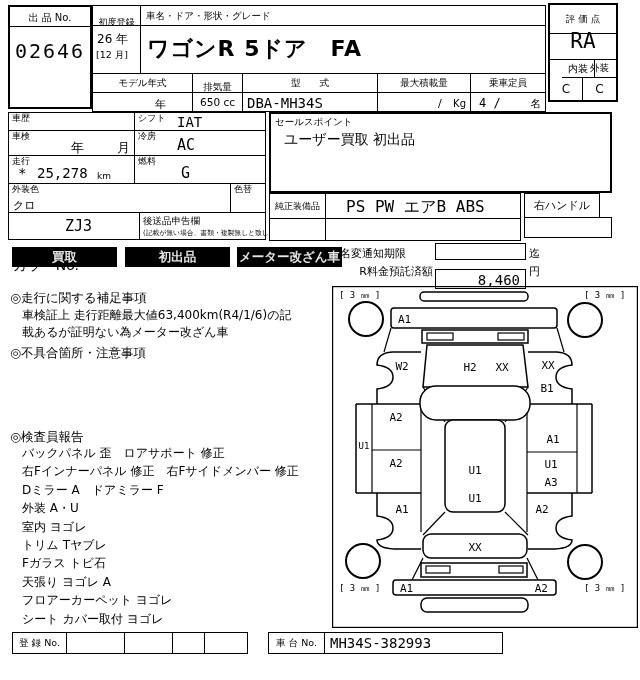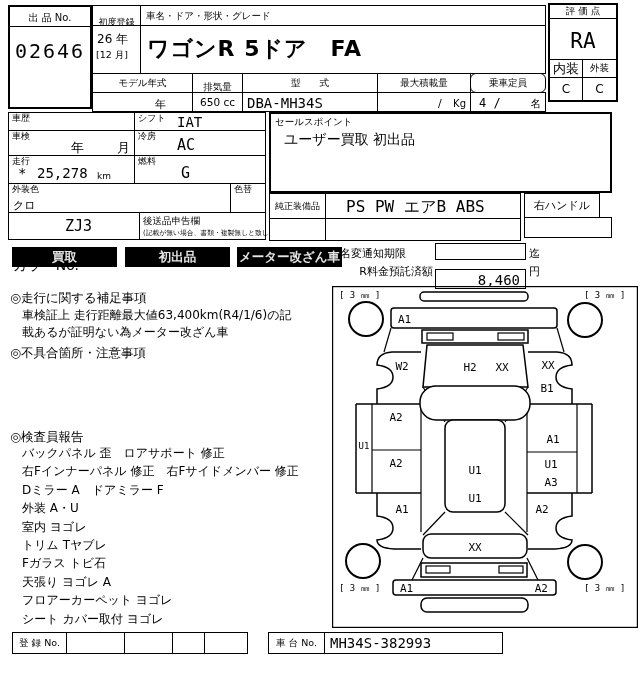--- a/index.html
+++ b/index.html
@@ -39,38 +39,38 @@
   <div class="cell" style="left:92px;top:25px;width:49px;height:49px;">
     <div class="abs" style="left:4px;top:5px;font-size:12px;white-space:nowrap;">26 年</div>
     <div class="abs" style="left:3px;top:23px;font-size:9.5px;white-space:nowrap;">[12 月]</div>
   </div>
   <div class="cell" style="left:140px;top:25px;width:406px;height:49px;font-size:22px;font-weight:600;padding:8px 0 0 6px;letter-spacing:1px;white-space:nowrap;">ワゴンR 5ドア　FA</div>
 
   <div class="cell ctr" style="left:92px;top:73px;width:101px;height:20px;font-size:9.5px;">モデル年式</div>
   <div class="cell ctr" style="left:192px;top:73px;width:51px;height:28px;font-size:9.5px;">排気量</div>
   <div class="cell ctr" style="left:242px;top:73px;width:136px;height:20px;font-size:9.5px;">型　　式</div>
   <div class="cell ctr" style="left:377px;top:73px;width:94px;height:20px;font-size:9.5px;">最大積載量</div>
-  <div class="cell ctr" style="left:470px;top:73px;width:76px;height:20px;font-size:9.5px;border-radius:6px;">乗車定員</div>
+  <div class="cell ctr" style="left:470px;top:73px;width:76px;height:20px;font-size:9.5px;">乗車定員</div>
 
   <div class="cell" style="left:92px;top:92px;width:101px;height:20px;font-size:11px;text-align:right;padding:4px 26px 0 0;">年</div>
   <div class="cell ctr" style="left:192px;top:92px;width:51px;height:20px;font-size:10.5px;">650 cc</div>
   <div class="cell mono" style="left:242px;top:92px;width:136px;height:20px;font-size:14px;padding:2px 0 0 4px;">DBA-MH34S</div>
   <div class="cell" style="left:377px;top:92px;width:94px;height:20px;">
     <span class="abs" style="left:60px;top:4px;font-size:11px;">/</span>
     <span class="abs" style="right:4px;top:5px;font-size:10px;">Kg</span>
   </div>
   <div class="cell" style="left:470px;top:92px;width:76px;height:20px;">
     <span class="abs mono" style="left:8px;top:3px;font-size:12px;">4 /</span>
     <span class="abs" style="right:4px;top:4px;font-size:10.5px;">名</span>
   </div>
 
   <div class="cell b2" style="left:548px;top:3px;width:70px;height:99px;">
-    <div class="abs ctr" style="left:0;top:0;right:0;height:14px;border-bottom:1px solid #000;font-size:9.5px;">評 価 点</div>
+    <div class="abs ctr" style="left:0;top:0;right:0;height:29px;border-bottom:1px solid #000;font-size:9.5px;">評 価 点</div>
     <div class="abs ctr mono" style="left:0;top:17px;right:0;height:38px;border-bottom:1px solid #000;font-size:21px;">RA</div>
-    <div class="abs ctr" style="left:0;top:55px;width:33px;height:18px;border-bottom:1px solid #000;border-right:1px solid #000;font-size:13px;">内装</div>
+    <div class="abs ctr" style="left:12px;top:55px;width:33px;height:18px;border-bottom:1px solid #000;border-right:1px solid #000;font-size:10px;">内装</div>
     <div class="abs ctr" style="left:33px;top:55px;right:0;height:18px;border-bottom:1px solid #000;font-size:9.5px;">外装</div>
     <div class="abs ctr" style="left:0;top:73px;width:33px;bottom:0;border-right:1px solid #000;font-size:12px;">C</div>
     <div class="abs ctr" style="left:33px;top:73px;right:0;bottom:0;font-size:12px;">C</div>
   </div>
 
   <div class="cell" style="left:8px;top:112px;width:127px;height:19px;">
     <span class="cl">車歴</span>
     <span class="cv" style="left:50px;top:3px;font-size:13px;"></span>
   </div>
   <div class="cell" style="left:134px;top:112px;width:132px;height:19px;">

